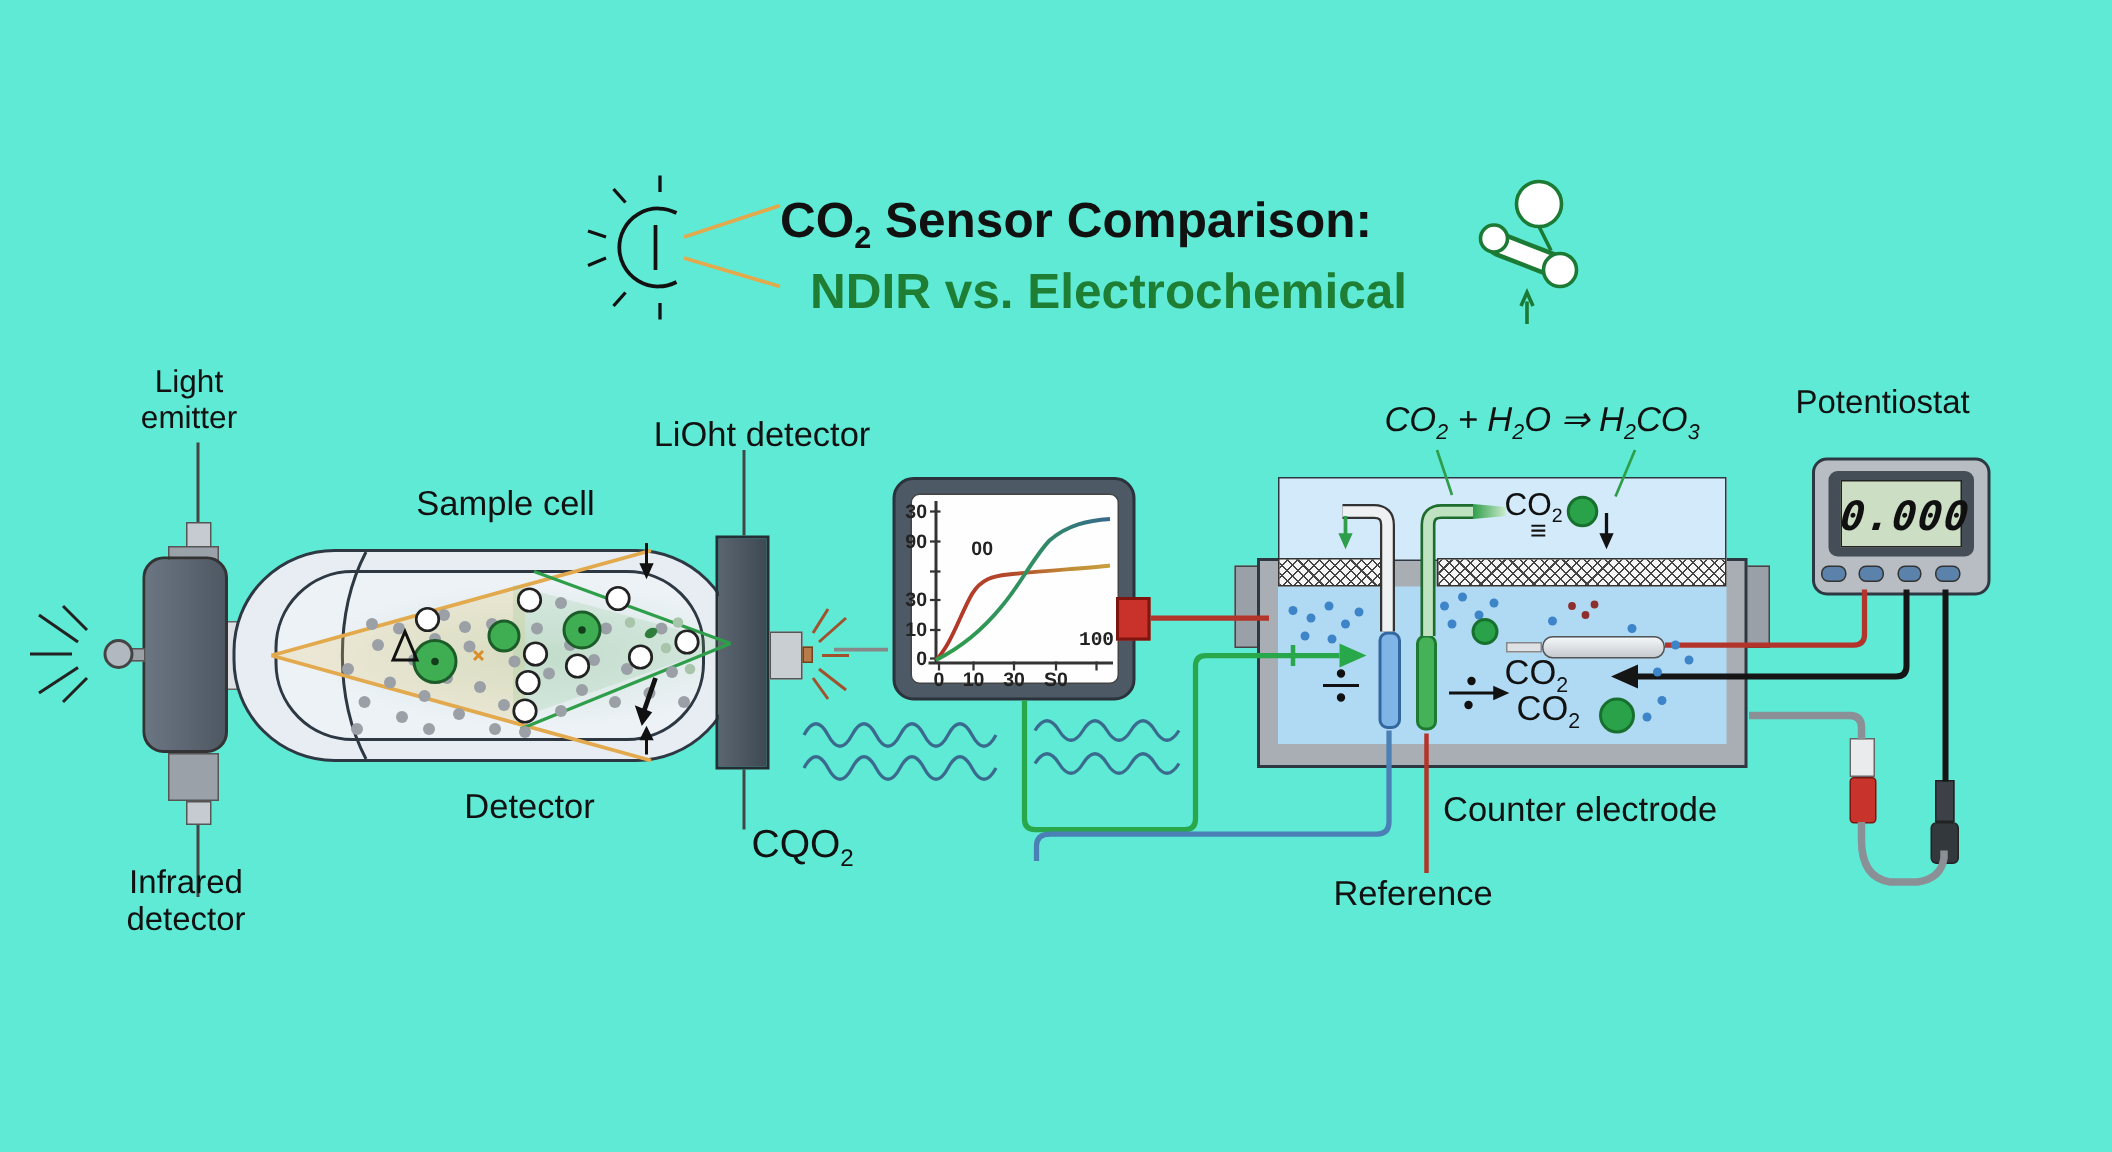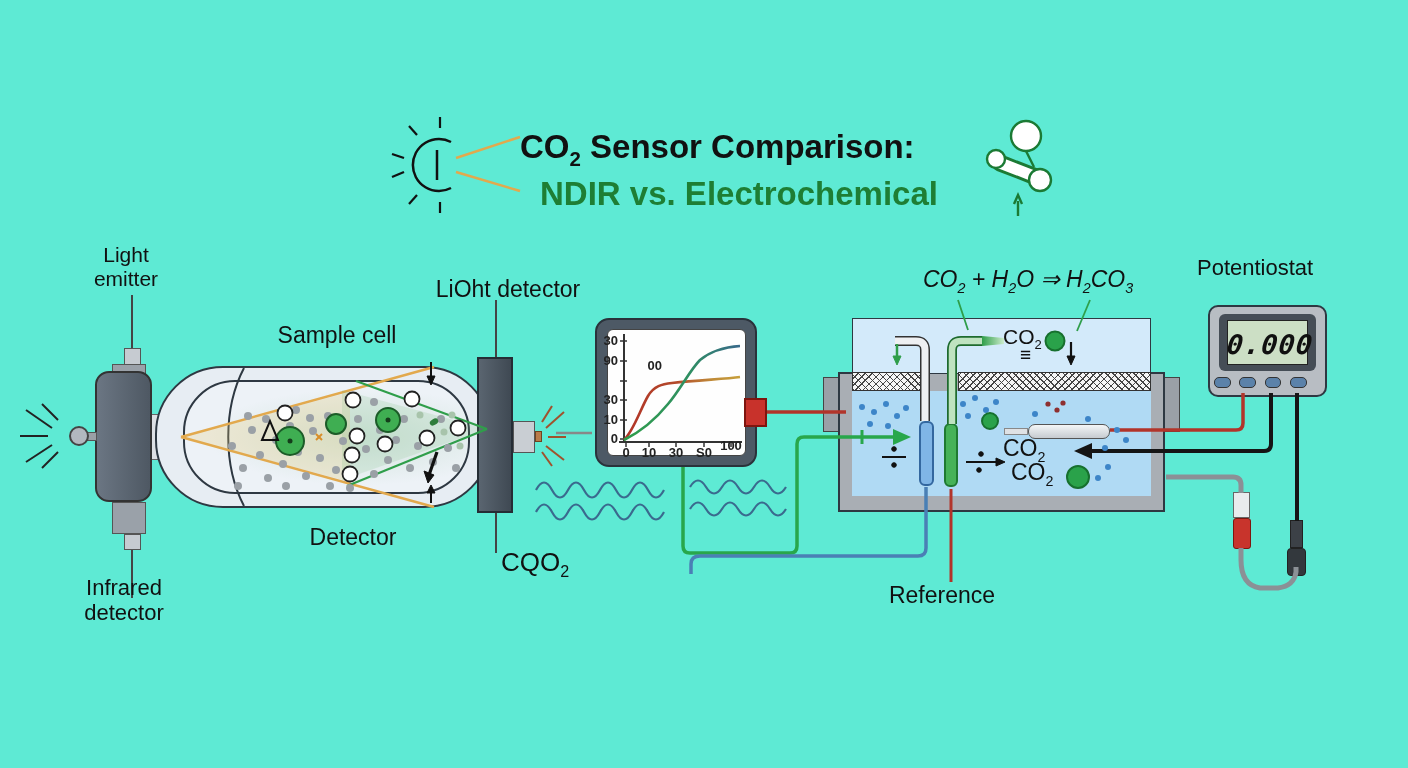--- a/index.html
+++ b/index.html
@@ -403,34 +403,35 @@
   <div class="tick" style="left:596px;top:333px;width:22px;text-align:right;">30</div>
   <div class="tick" style="left:596px;top:353px;width:22px;text-align:right;">90</div>
   <div class="tick" style="left:596px;top:358px;width:22px;text-align:right;margin-left:44px;">00</div>
   <div class="tick" style="left:596px;top:392px;width:22px;text-align:right;">30</div>
   <div class="tick" style="left:596px;top:412px;width:22px;text-align:right;">10</div>
   <div class="tick" style="left:596px;top:431px;width:22px;text-align:right;">0</div>
   <div class="tick ctr" style="left:626px;top:445px;">0</div>
   <div class="tick ctr" style="left:649px;top:445px;">10</div>
   <div class="tick ctr" style="left:676px;top:445px;">30</div>
   <div class="tick ctr" style="left:704px;top:445px;">S0</div>
-  <div class="tick ctr" style="left:731px;top:438px;">100</div>
+  <div class="tick ctr" style="left:731px;top:419px;font-family:Liberation Mono, monospace;">100</div>
 
 
   <div class="lbl ctr" style="left:1028px;top:266px;font-size:23px;font-style:italic;">
     <span>CO</span><sub>2</sub><span> + H</span><sub>2</sub><span>O ⇒ H</span><sub>2</sub><span>CO</span><sub>3</sub>
   </div>
   <div class="lbl" style="left:1003px;top:325px;font-size:21px;">
     <span>CO</span><sub>2</sub>
   </div>
   <div class="lbl" style="left:1020px;top:344px;font-size:19px;font-weight:700;">≡</div>
   <div class="lbl" style="left:1003px;top:435px;font-size:23px;">
     <span>CO</span><sub>2</sub>
   </div>
   <div class="lbl" style="left:1011px;top:459px;font-size:23px;">
     <span>CO</span><sub>2</sub>
   </div>
+  <div class="lbl" style="left:962px;top:526px;font-size:23px;">Counter electrode</div>
   <div class="lbl ctr" style="left:942px;top:582px;font-size:23px;">Reference</div>
 
   <div class="lbl" style="left:1197px;top:255px;font-size:22px;">Potentiostat</div>
   <div class="lbl lcd-text">0.000</div>
 
 </div>
 
 </body></html>

